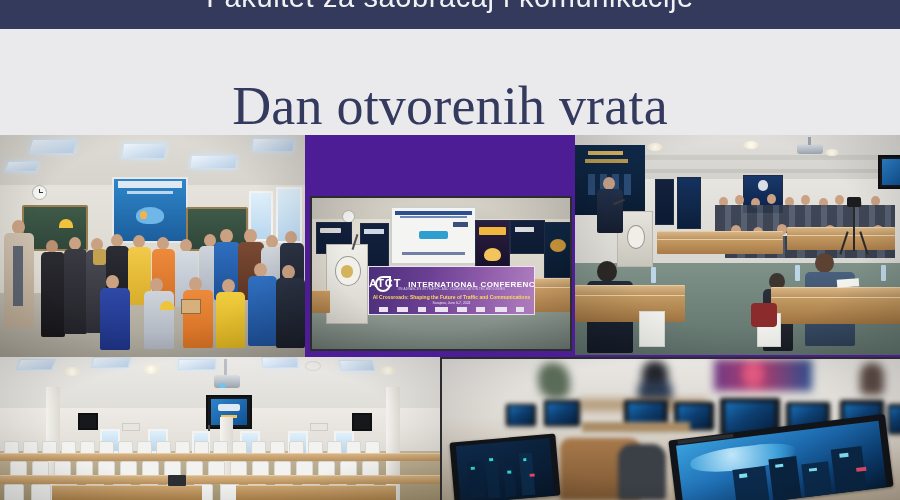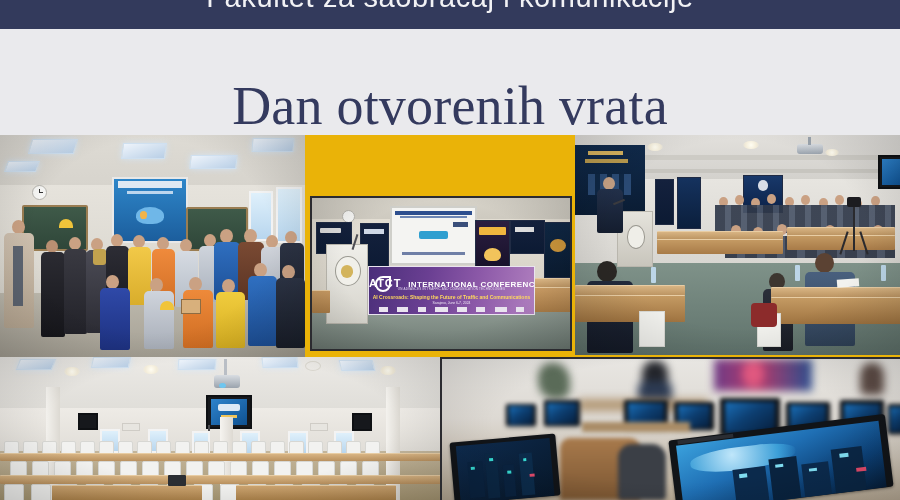--- a/index.html
+++ b/index.html
@@ -9,21 +9,21 @@
     background: #ffffff;
   }
   body {
     font-family: "Liberation Sans", sans-serif;
   }
   .poster {
     position: relative;
     width: 900px;
     height: 500px;
     overflow: hidden;
-    background: #eab308;
+    background: #4c1d95;
   }
 
   
   .topbar {
     position: absolute;
     left: 0; top: 0;
     width: 900px;
     height: 29px;
     background: #333a5c;
     overflow: hidden;

